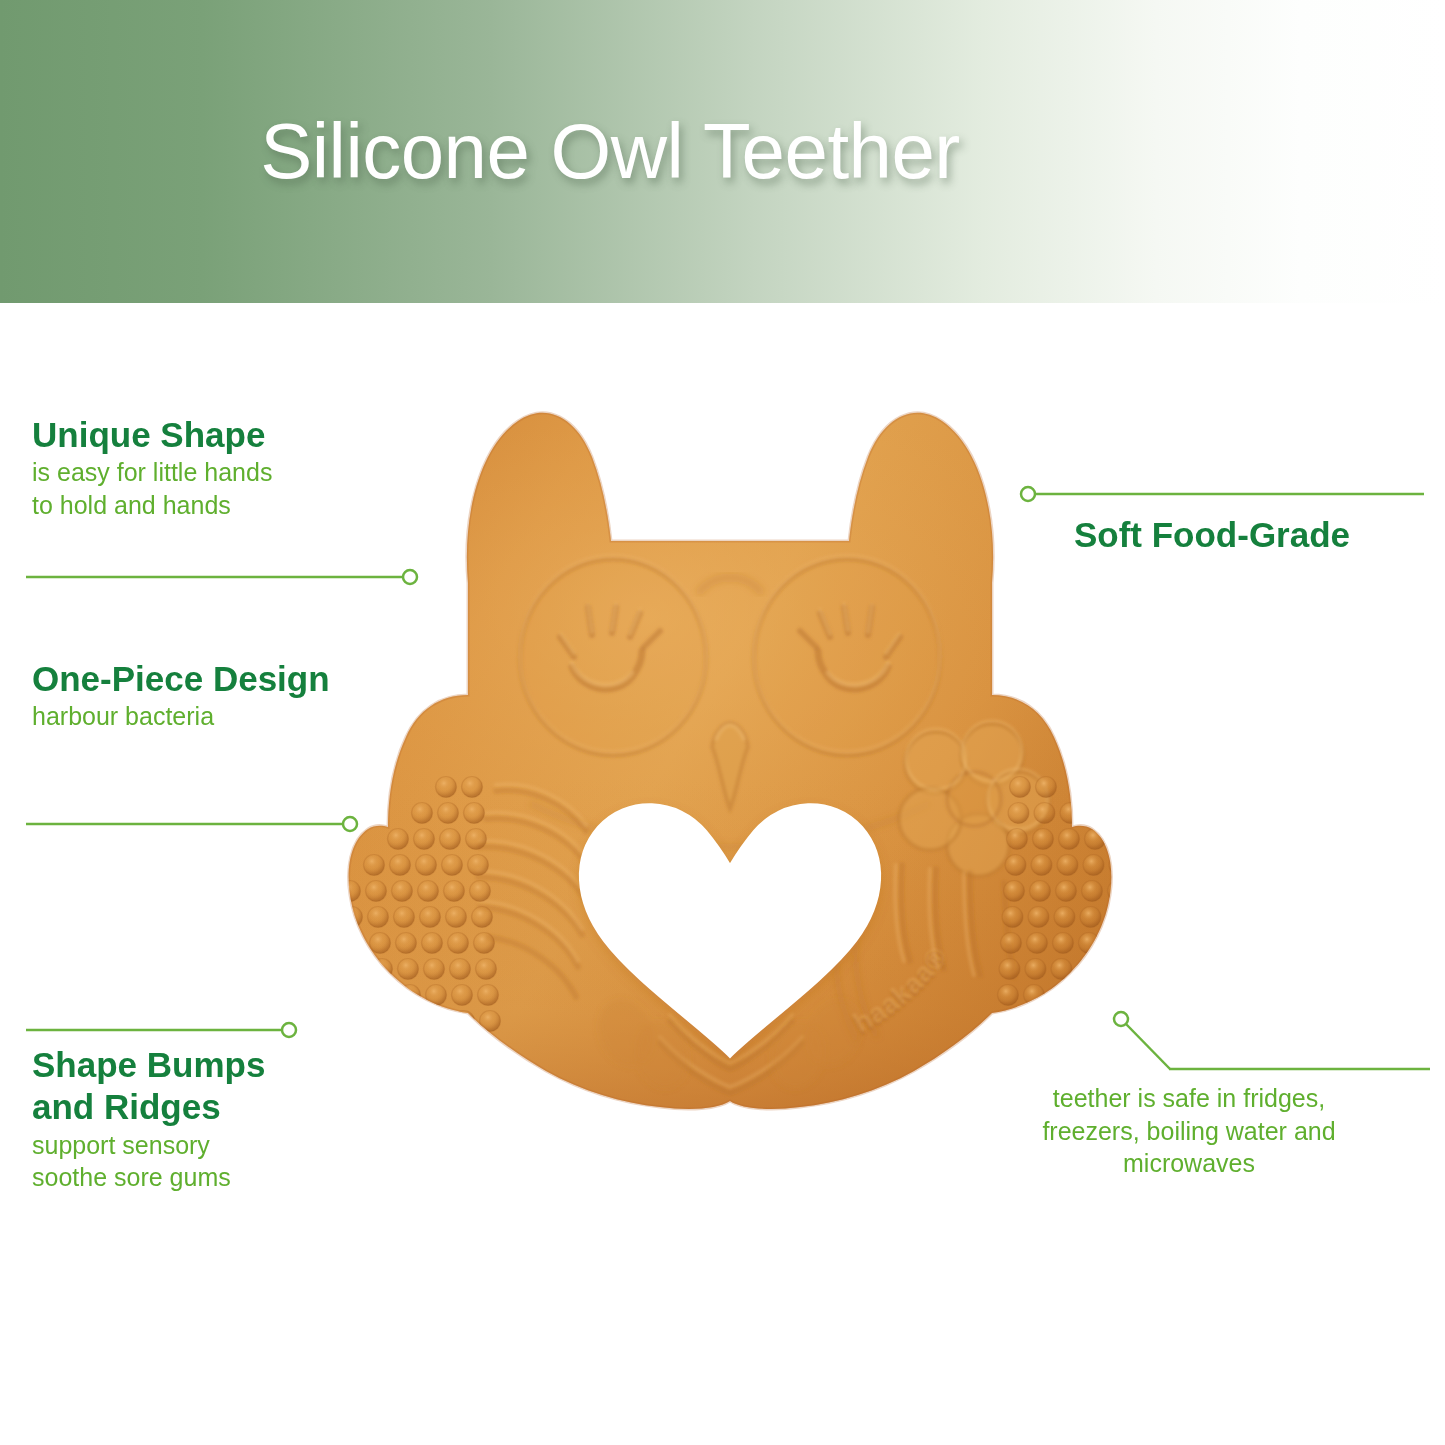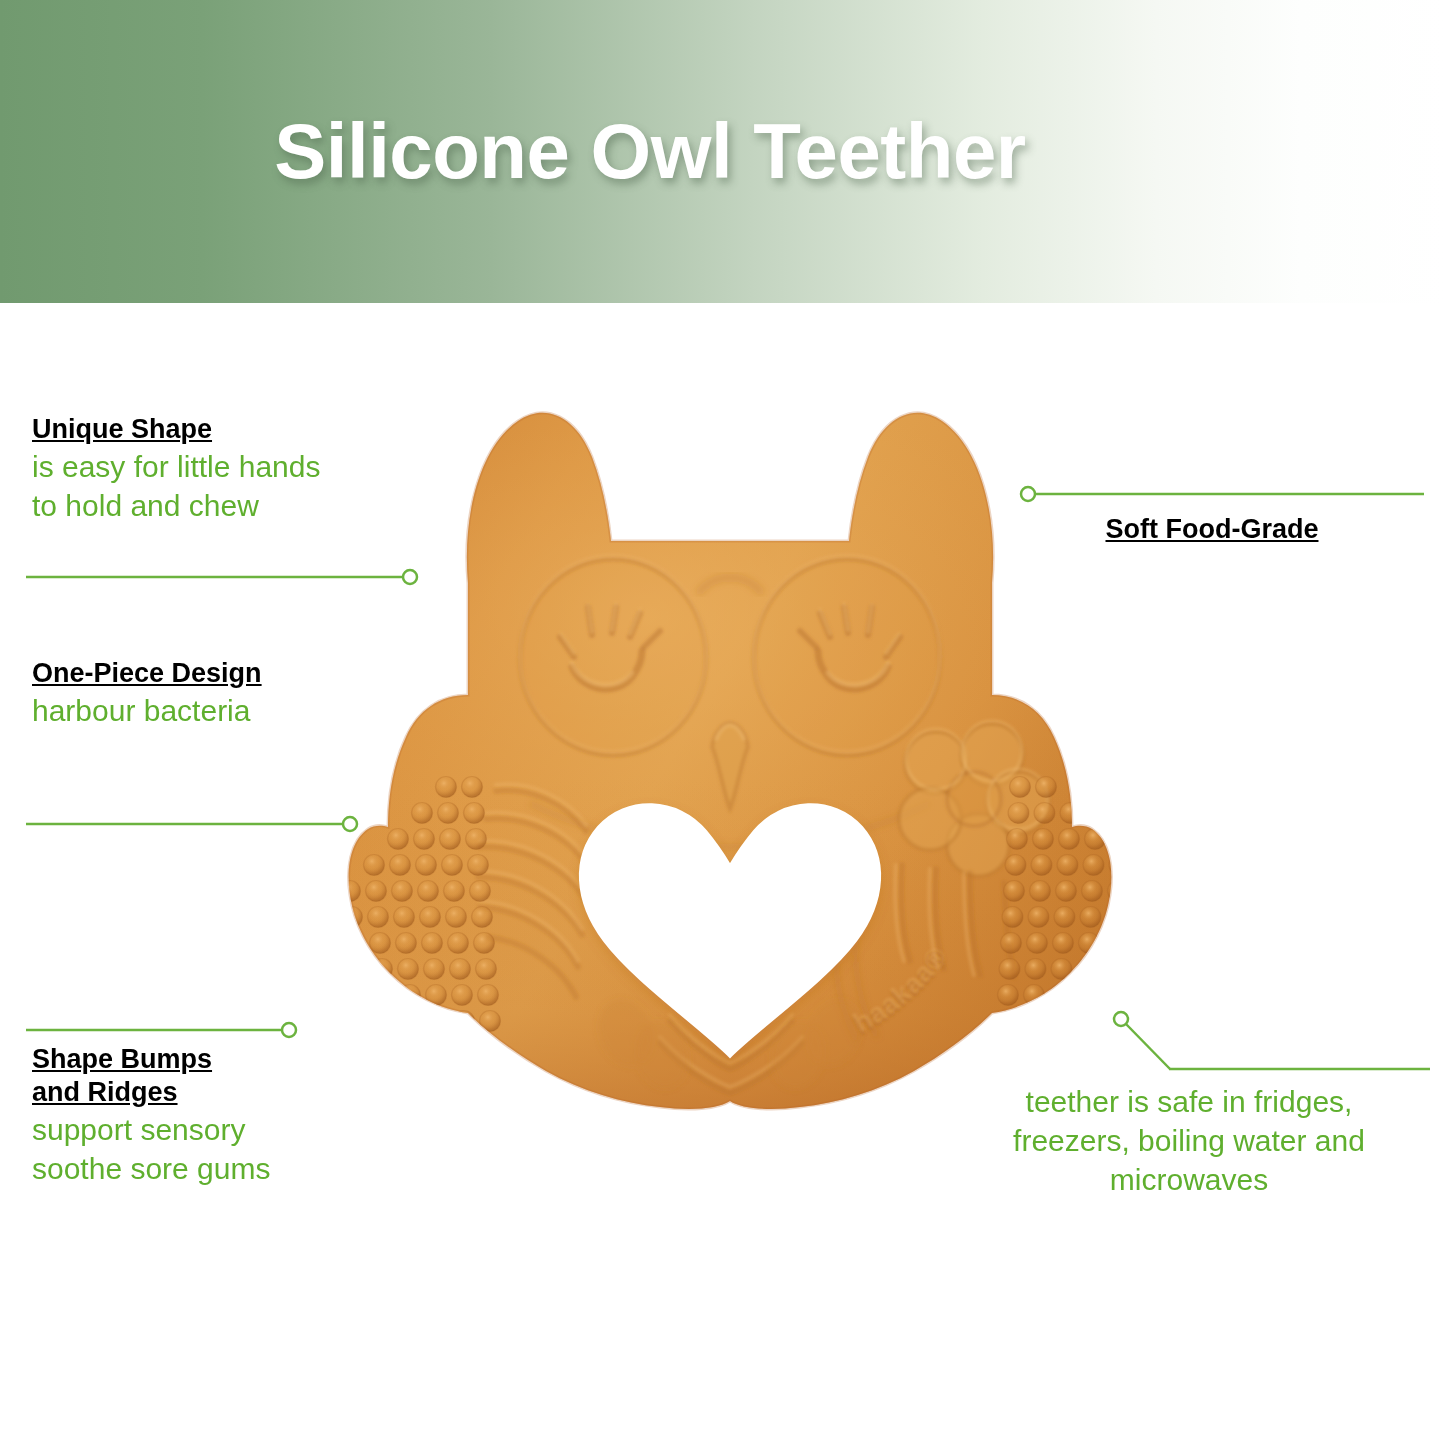--- a/index.html
+++ b/index.html
@@ -15,36 +15,34 @@
   
   .header{
     position:absolute;left:0;top:0;width:1445px;height:303px;
     background:linear-gradient(90deg,#719A6F 0%,#7aa178 14%,#9ab698 34%,#c3d4c0 52%,#e3ecdf 68%,#f5f8f3 80%,#fdfefd 90%,#ffffff 100%);
   }
   .header-title{
     position:absolute;left:0;top:0;width:1220px;height:303px;
     display:flex;align-items:center;justify-content:center;
     color:#ffffff;
     font-size:78px;
-    font-weight:bold;
+    font-weight:normal;
     letter-spacing:-0.5px;
     text-shadow:3px 5px 9px rgba(70,95,70,0.45);
     white-space:nowrap;
-    margin-left:40px;
   }
 
   
   .callout{position:absolute;}
   .callout .headline{
-    color:#000000;font-weight:bold;font-size:27px;line-height:1.18;
+    color:#15803d;font-weight:bold;font-size:35px;line-height:1.18;
     margin:0 0 1px 0;
-    text-decoration:underline;
   }
   .callout .body{
-    color:#5FAF2E;font-weight:normal;font-size:30px;line-height:1.30;
+    color:#5FAF2E;font-weight:normal;font-size:25px;line-height:1.30;
     margin:0;
   }
   .callout.left{text-align:left;}
   .callout.right{text-align:center;}
 
   
   .connector{position:absolute;overflow:visible;}
 
   
   .owl-wrap{position:absolute;left:230px;top:395px;width:1000px;height:740px;}
@@ -461,21 +459,21 @@
         <use href="#heartPath" fill="#B3651F" fill-opacity="0.30" transform="translate(0,5)" filter="url(#blur6)"></use>
         <use href="#heartPath" fill="#FFFFFF"></use>
         <use href="#heartPath" fill="none" stroke="#FFFFFF" stroke-width="2"></use>
       </g>
     </svg>
   </div>
 
   <div class="callout left" style="left:32px; top:414px; width:400px;">
     <div class="headline">Unique Shape</div>
     <div class="body">is easy for little hands</div>
-    <div class="body">to hold and chew</div>
+    <div class="body">to hold and hands</div>
   </div>
   <svg class="connector" style="left:20px; top:565px; width:400px; height:24px;" viewBox="0 0 400 24">
     <line x1="6" y1="12" x2="383" y2="12" stroke="#6CB33F" stroke-width="2.5"></line>
     <circle cx="390" cy="12" r="7" fill="#FFFFFF" stroke="#6CB33F" stroke-width="2.5"></circle>
   </svg>
 
   <div class="callout left" style="left:32px; top:658px; width:400px;">
     <div class="headline">One-Piece Design</div>
     <div class="body">harbour bacteria</div>
   </div>

